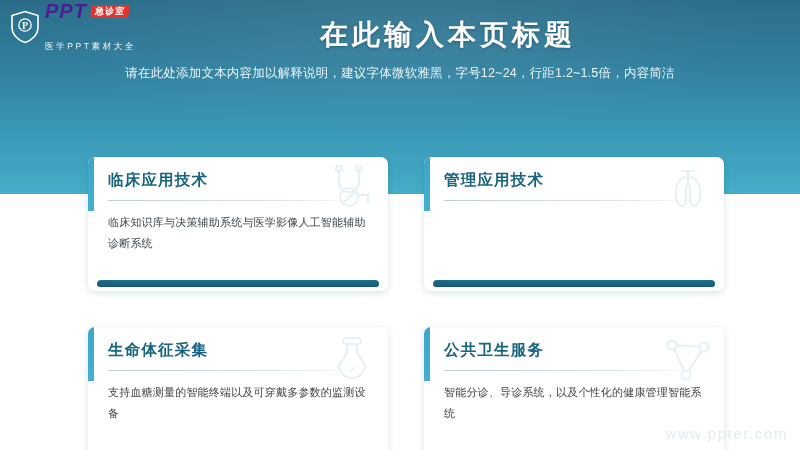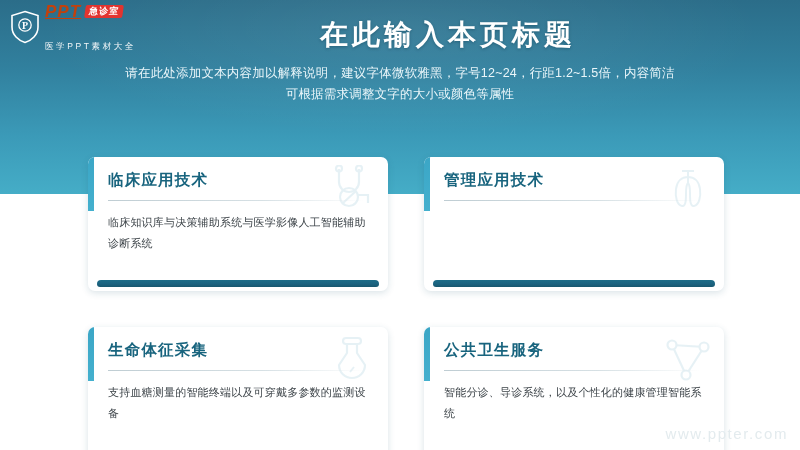--- a/index.html
+++ b/index.html
@@ -52,27 +52,26 @@
     flex-direction: column;
     justify-content: center;
     height: 34px;
   }
   .logo-row1 {
     display: flex;
     align-items: center;
     height: 18px;
   }
   .logo-ppt {
-    font-size: 17px;
+    font-size: 20px;
     font-weight: bold;
     font-style: italic;
-    color: #c2410c;
+    color: #4c1d95;
     letter-spacing: 1px;
     line-height: 17px;
-    text-decoration: underline;
   }
   .logo-badge {
     margin-left: 4px;
     background: #e2342f;
     color: #ffffff;
     font-size: 9px;
     font-weight: bold;
     border-radius: 2px;
     padding: 1px 4px 2px 4px;
     line-height: 10px;
@@ -210,21 +209,20 @@
         <span class="logo-ppt">PPT</span>
         <span class="logo-badge">急诊室</span>
       </div>
       <div class="logo-row2">医学PPT素材大全</div>
     </div>
   </div>
 
   <div class="title">在此输入本页标题</div>
   <div class="subtitle">
     <span class="ln">请在此处添加文本内容加以解释说明，建议字体微软雅黑，字号12~24，行距1.2~1.5倍，内容简洁</span>
-    <span class="ln">可根据需求调整文字的大小或颜色等属性</span>
   </div>
 
   <div class="cards">
 
     <div class="card">
       <div class="card-accent"></div>
       <svg class="card-icon" viewBox="0 0 52 48">
         <path d="M13 4 v13 a10 10 0 0 0 20 0 V4" fill="none" stroke="#cfe4ec" stroke-width="2.2"></path>
         <circle cx="13" cy="3.5" r="3" fill="none" stroke="#cfe4ec" stroke-width="2.2"></circle>
         <circle cx="33" cy="3.5" r="3" fill="none" stroke="#cfe4ec" stroke-width="2.2"></circle>

